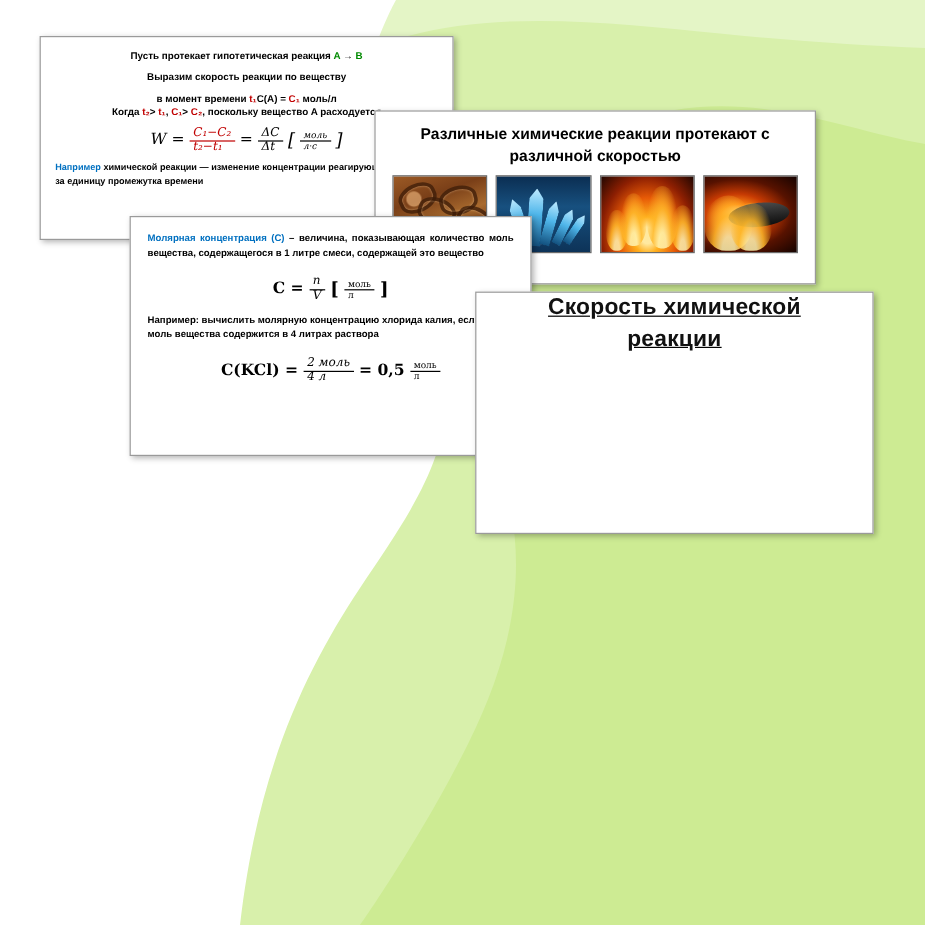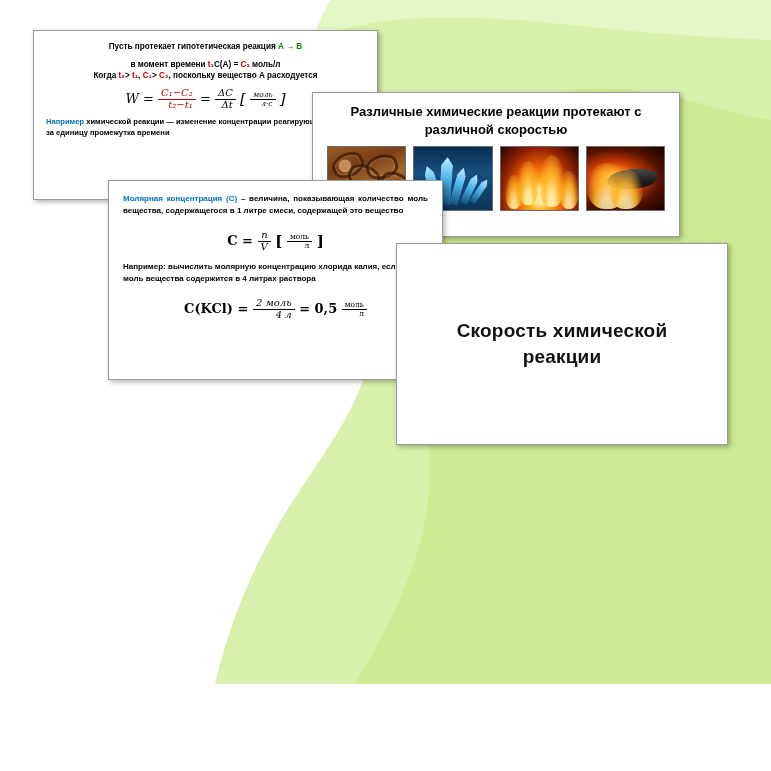--- a/index.html
+++ b/index.html
@@ -9,21 +9,21 @@
   body {
     width: 771px;
     height: 771px;
     overflow: hidden;
     font-family: "Liberation Sans", sans-serif;
     background: #ffffff;
   }
   #stage {
     position: relative;
     width: 771px;
-    height: 684px;
+    height: 771px;
     overflow: hidden;
     background: #fca5a5;
   }
   
   .bg-layer {
     position: absolute;
     inset: 0;
   }
   .bg-blob-a {
     position: absolute;
@@ -57,21 +57,21 @@
   .formula-big {
     font-family: "DejaVu Serif", serif;
     font-size: 13px;
     font-weight: normal;
     font-style: italic;
     margin: 6px 0 6px 0;
   }
   .frac {
     display: inline-block;
     vertical-align: middle;
-    text-align: right;
+    text-align: left;
     line-height: 1.05;
     font-size: 10px;
   }
   .frac .num { display: block; padding: 0 3px; border-bottom: 1px solid currentColor; }
   .frac .den { display: block; padding: 0 3px; }
   .brk {
     display: inline-block;
     vertical-align: middle;
     font-size: 15px;
     font-family: "DejaVu Serif", serif;
@@ -190,22 +190,23 @@
   }
   .center-formula .small-frac { font-size: 10px; font-weight: normal; font-style: italic; }
   .unit-frac { font-size: 7.5px; font-style: normal; font-weight: normal; }
 
   
   #slide-title {
     left: 396px; top: 243px;
     width: 332px; height: 202px;
     z-index: 5;
     display: flex;
-    align-items: center;
+    align-items: flex-start;
     justify-content: center;
+    text-decoration: underline;
   }
   #slide-title .big-title {
     font-size: 19px;
     font-weight: bold;
     color: #111;
     text-align: center;
     line-height: 1.35;
     letter-spacing: 0.2px;
     padding: 0 18px;
   }
@@ -222,20 +223,21 @@
       <path d="M771,120 L771,771 L300,771 C300,771 350,700 390,620 C430,540 440,470 420,400 C398,325 360,280 380,215 C400,150 470,108 560,92 C640,78 710,110 771,120 Z" fill="#cdeb93"></path>
       <path d="M330,0 C330,0 290,70 300,140 C310,210 360,250 370,310 C381,375 340,430 300,490 C255,558 215,640 200,771 L0,771 L0,0 Z" fill="#ffffff"></path>
       <path d="M250,0 C250,0 210,60 215,125 C220,190 262,232 268,290 C275,356 235,410 198,470 C160,532 125,640 112,771 L0,771 L0,0 Z" fill="#ffffff" opacity="0.0"></path>
     </svg>
   </div>
 
   <div class="slide" id="slide-formula">
     <div class="ln">
       <span>Пусть протекает гипотетическая реакция </span><span class="green">A</span><span> → </span><span class="green">B</span>
     </div>
+    <div class="ln"><span>Выразим скорость реакции по веществу</span></div>
 
     <div class="ln tight">
       <span>в момент времени </span><span class="red">t₁</span><span>C(A) = </span><span class="red">C₁</span><span> моль/л</span>
     </div>
 
     <div class="ln">
       <span>Когда </span><span class="red">t₂</span><span>&gt; </span><span class="red">t₁</span><span>, </span><span class="red">C₁</span><span>&gt; </span><span class="red">C₂</span><span>, поскольку вещество A расходуется</span>
     </div>
 
     <div class="formula-big">

